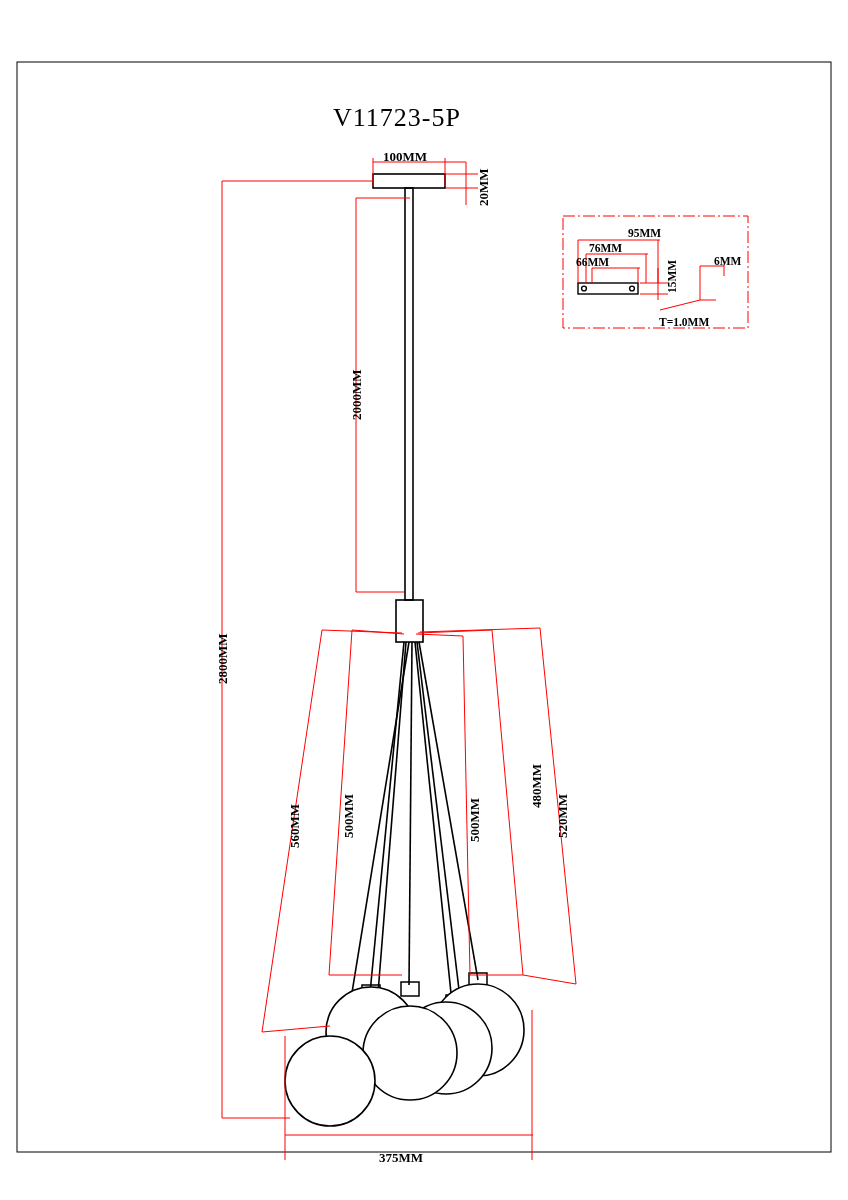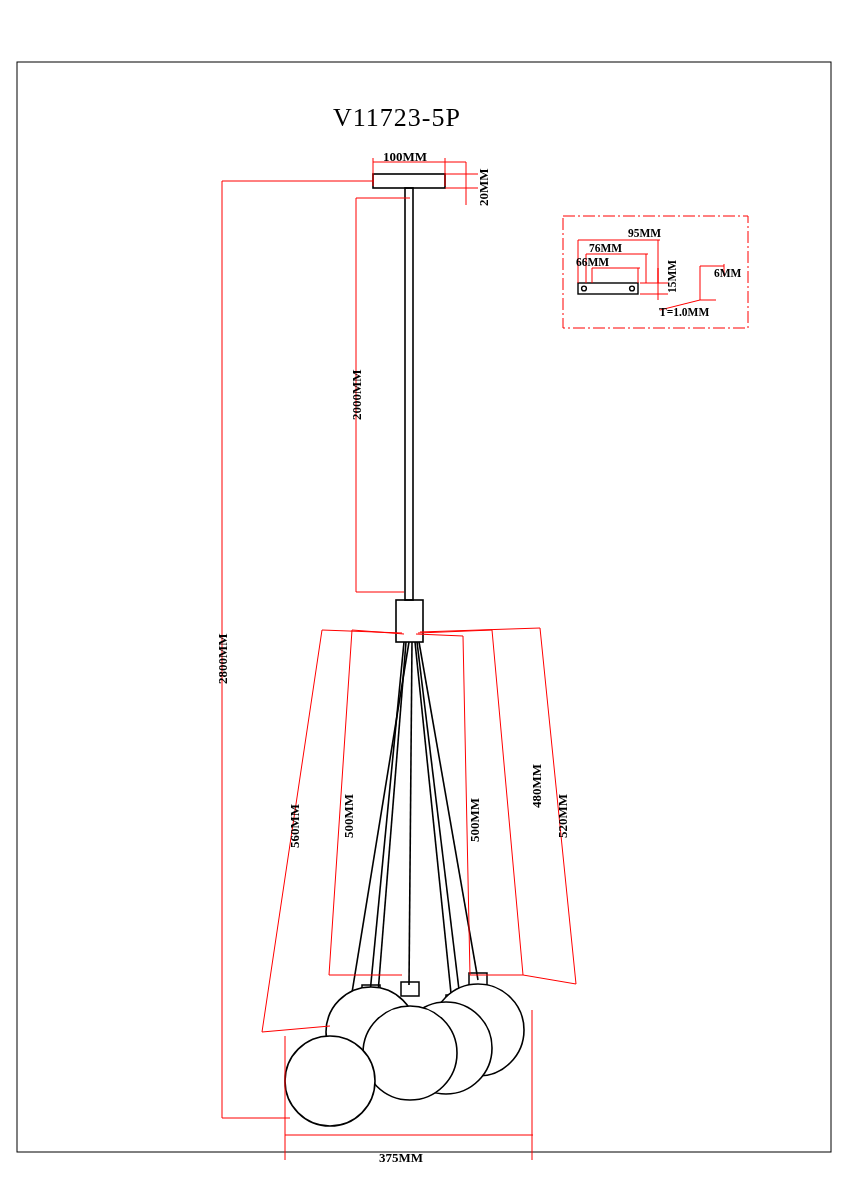--- a/index.html
+++ b/index.html
@@ -197,17 +197,17 @@
   <div class="lbl dim vert" style="left:556px; top:838px;">520MM</div>
 
   <div class="lbl dim-sm" style="left:598px; top:228px;margin-left:30px;">95MM</div>
 
   <div class="lbl dim-sm" style="left:589px; top:243px;text-align:center;">76MM</div>
 
   <div class="lbl dim-sm" style="left:576px; top:257px;">66MM</div>
 
   <div class="lbl dim-sm vert" style="left:667px; top:293px;">15MM</div>
 
-  <div class="lbl dim-sm" style="left:714px; top:268px;">6MM</div>
-
-  <div class="lbl dim-sm" style="left:659px; top:307px;">T=1.0MM</div>
+  <div class="lbl dim-sm" style="left:714px; top:256px;">6MM</div>
+
+  <div class="lbl dim-sm" style="left:659px; top:317px;">T=1.0MM</div>
 
 </div>
 
 </body></html>

